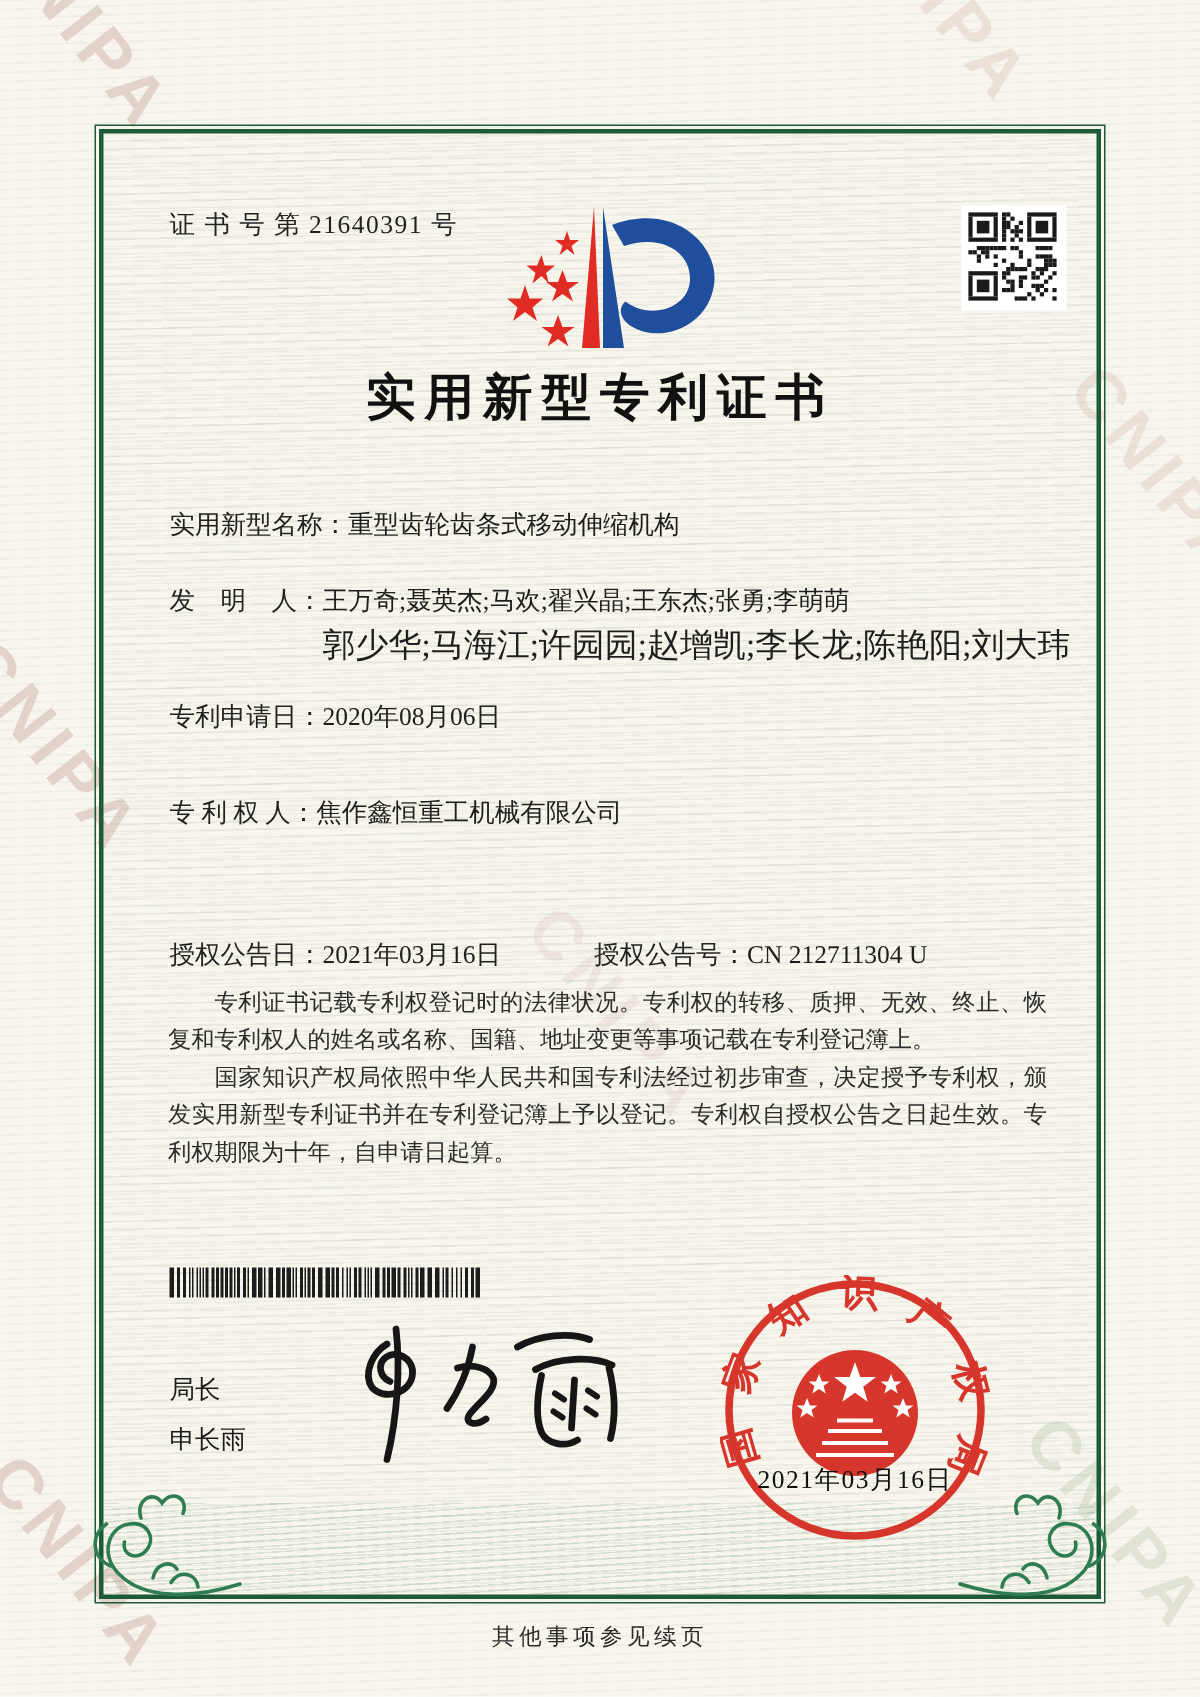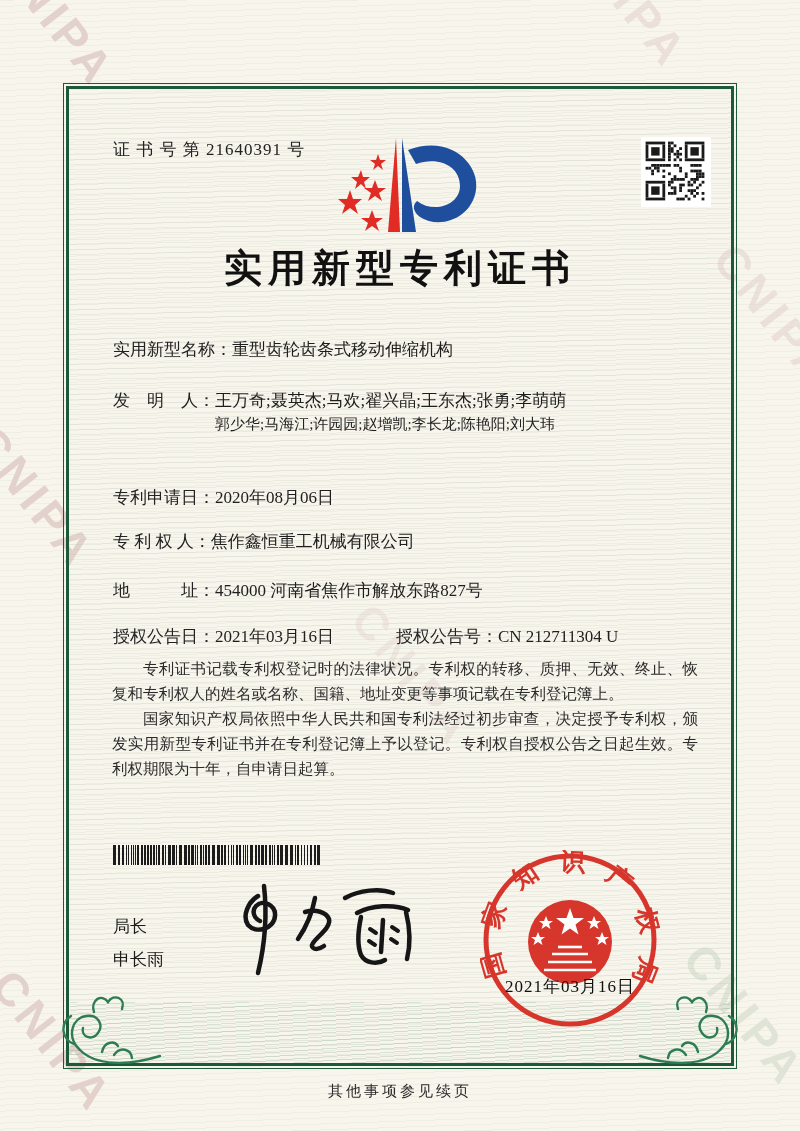--- a/index.html
+++ b/index.html
@@ -23,24 +23,24 @@
   .bottom-band{position:absolute;left:70px;right:70px;top:1002px;height:61px;
     background-image:repeating-linear-gradient(176deg,
       rgba(95,145,115,0.20) 0px, rgba(95,145,115,0.20) 1px,
       transparent 1px, transparent 4px);}
   .cert-no{position:absolute;left:113px;top:138px;font-size:17px;color:#222;
     letter-spacing:1px;}
   .logo{position:absolute;left:328px;top:120px;}
   .qr-box{position:absolute;left:641px;top:137px;width:70px;height:70px;
     background:#fff;}
   .title{position:absolute;left:66px;top:243px;width:668px;text-align:center;
-    font-size:38px;font-weight:bold;color:#111;letter-spacing:6px;}
+    font-size:33px;font-weight:bold;color:#111;letter-spacing:6px;}
   .field{position:absolute;left:113px;font-size:17px;color:#222;white-space:nowrap;}
   .field .val{color:#1e1e1e;}
-  .inv2{position:absolute;left:215px;font-size:15px;color:#1e1e1e;white-space:nowrap;}
+  .inv2{position:absolute;left:215px;font-size:22px;color:#1e1e1e;white-space:nowrap;}
   .paras{position:absolute;left:112px;top:656px;width:586px;font-size:15.5px;
     line-height:25px;color:#2c2c2c;text-align:justify;}
   .paras p{margin:0;text-indent:2em;}
   .barcode{position:absolute;left:113px;top:845px;height:20px;display:flex;
     align-items:stretch;}
   .barcode span{display:block;height:100%;}
   .sig-label{position:absolute;left:113px;font-size:17px;color:#1c1c1c;
     font-family:"Liberation Sans","DejaVu Sans",sans-serif;font-weight:500;}
   .signature{position:absolute;left:218px;top:882px;}
   .seal{position:absolute;left:480px;top:850px;}
@@ -203,28 +203,25 @@
 
   <div class="title">实用新型专利证书</div>
 
   <div class="field" style="top:389px">
     <span>发　明　人：</span><span class="val">王万奇;聂英杰;马欢;翟兴晶;王东杰;张勇;李萌萌</span>
   </div>
   <div class="field" style="top:338px">
     <span>实用新型名称：</span><span class="val">重型齿轮齿条式移动伸缩机构</span>
   </div>
   <div class="inv2" style="top:415px">郭少华;马海江;许园园;赵增凯;李长龙;陈艳阳;刘大玮</div>
-  <div class="field" style="top:486px">
+  <div class="field" style="top:466px">
     <span>专利申请日：</span><span class="val">2020年08月06日</span>
   </div>
   <div class="field" style="top:530px">
     <span>专 利 权 人：</span><span class="val">焦作鑫恒重工机械有限公司</span>
-  </div>
-  <div class="field" style="top:579px">
-    <span>地　　　址：</span><span class="val">454000 河南省焦作市解放东路827号</span>
   </div>
   <div class="field" style="top:625px">
     <span>授权公告日：</span><span class="val">2021年03月16日</span>
   </div>
   <div class="field" style="top:625px;left:396px">
     <span>授权公告号：</span><span class="val">CN 212711304 U</span>
   </div>
 
   <div class="paras">
     <p>专利证书记载专利权登记时的法律状况。专利权的转移、质押、无效、终止、恢复和专利权人的姓名或名称、国籍、地址变更等事项记载在专利登记簿上。</p>

